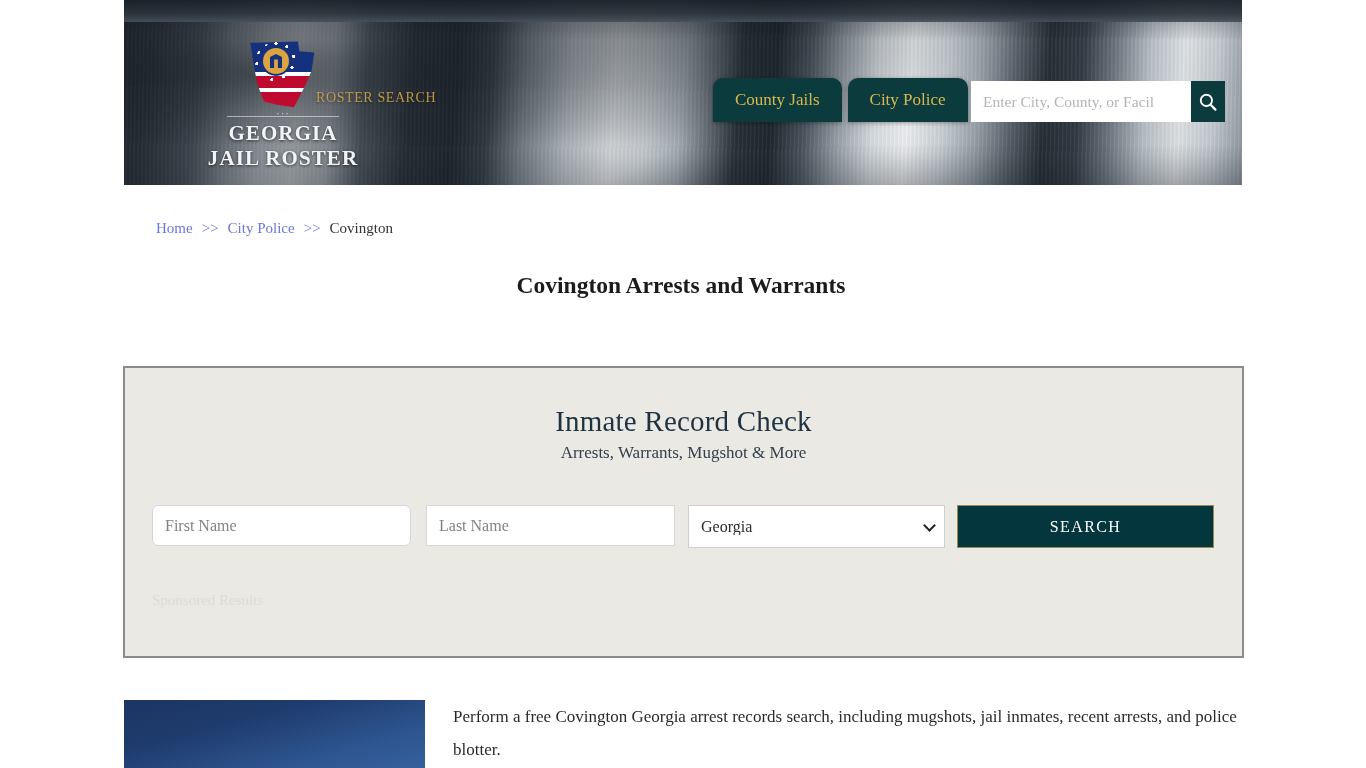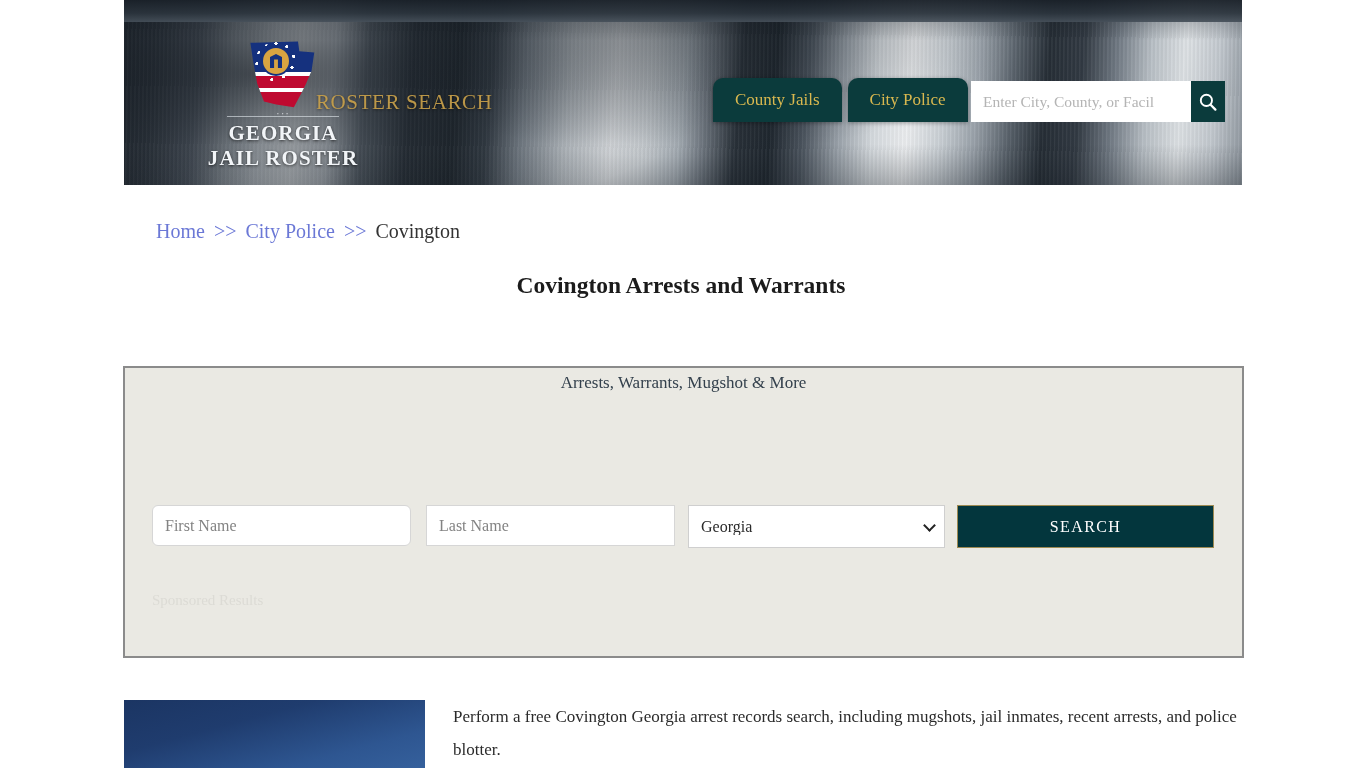--- a/index.html
+++ b/index.html
@@ -122,21 +122,21 @@
     color: #f2f5f8;
     font-size: 21px;
     letter-spacing: 1.1px;
     line-height: 25px;
     font-weight: 700;
     text-shadow: 0 1px 3px rgba(0,0,0,.65);
   }
 
   .roster-search-wm {
     position: absolute; left: 192px; top: 90px;
-    font-size: 21px; letter-spacing: .6px;
+    font-size: 14px; letter-spacing: .6px;
     color: #c8a04a;
     opacity: .92;
     text-shadow: 0 1px 3px rgba(0,0,0,.5);
   }
 
   
   .navbtns { position:absolute; left: 566px; top: 78px; display:flex; gap: 6px; padding-left: 23px; }
   .navbtn {
     height: 44px;
     padding: 0 22px;
@@ -164,21 +164,21 @@
   .hdr-search .sbtn {
     width: 34px; height: 41px;
     background: #0b3b3c;
     display:flex; align-items:center; justify-content:center;
     cursor:pointer;
   }
 
   
   .crumb {
     position: absolute; left: 156px; top: 220px;
-    font-size: 20px; color: #2b2b2b;
+    font-size: 15px; color: #2b2b2b;
     display: flex; align-items: flex-start; gap: 9px;
   }
   .crumb a { color:#6b78d6; text-decoration:none; cursor:pointer; }
   .crumb .sep { color:#6b78d6; }
   .crumb .cur { color:#333333; }
 
   
   .ptitle {
     position:absolute; left:0; top:272px; width:1362px;
     text-align:center;
@@ -292,20 +292,21 @@
   <a>Home</a>
   <span class="sep">&gt;&gt;</span>
   <a>City Police</a>
   <span class="sep">&gt;&gt;</span>
   <span class="cur">Covington</span>
 </div>
 
 <div class="ptitle">Covington Arrests and Warrants</div>
 
 <div class="panel">
+  <div class="panel-h1">Inmate Record Check</div>
   <div class="panel-h2">Arrests, Warrants, Mugshot &amp; More</div>
 
   <div class="formrow">
     <input id="first-name" class="fld" type="text" placeholder="First Name" style="">
     <input id="last-name" class="fld" type="text" placeholder="Last Name" style="">
     <div class="sel-wrap">
       <select class="fld">
         <option>Georgia</option>
       </select>
       <span class="sel-caret"></span>

